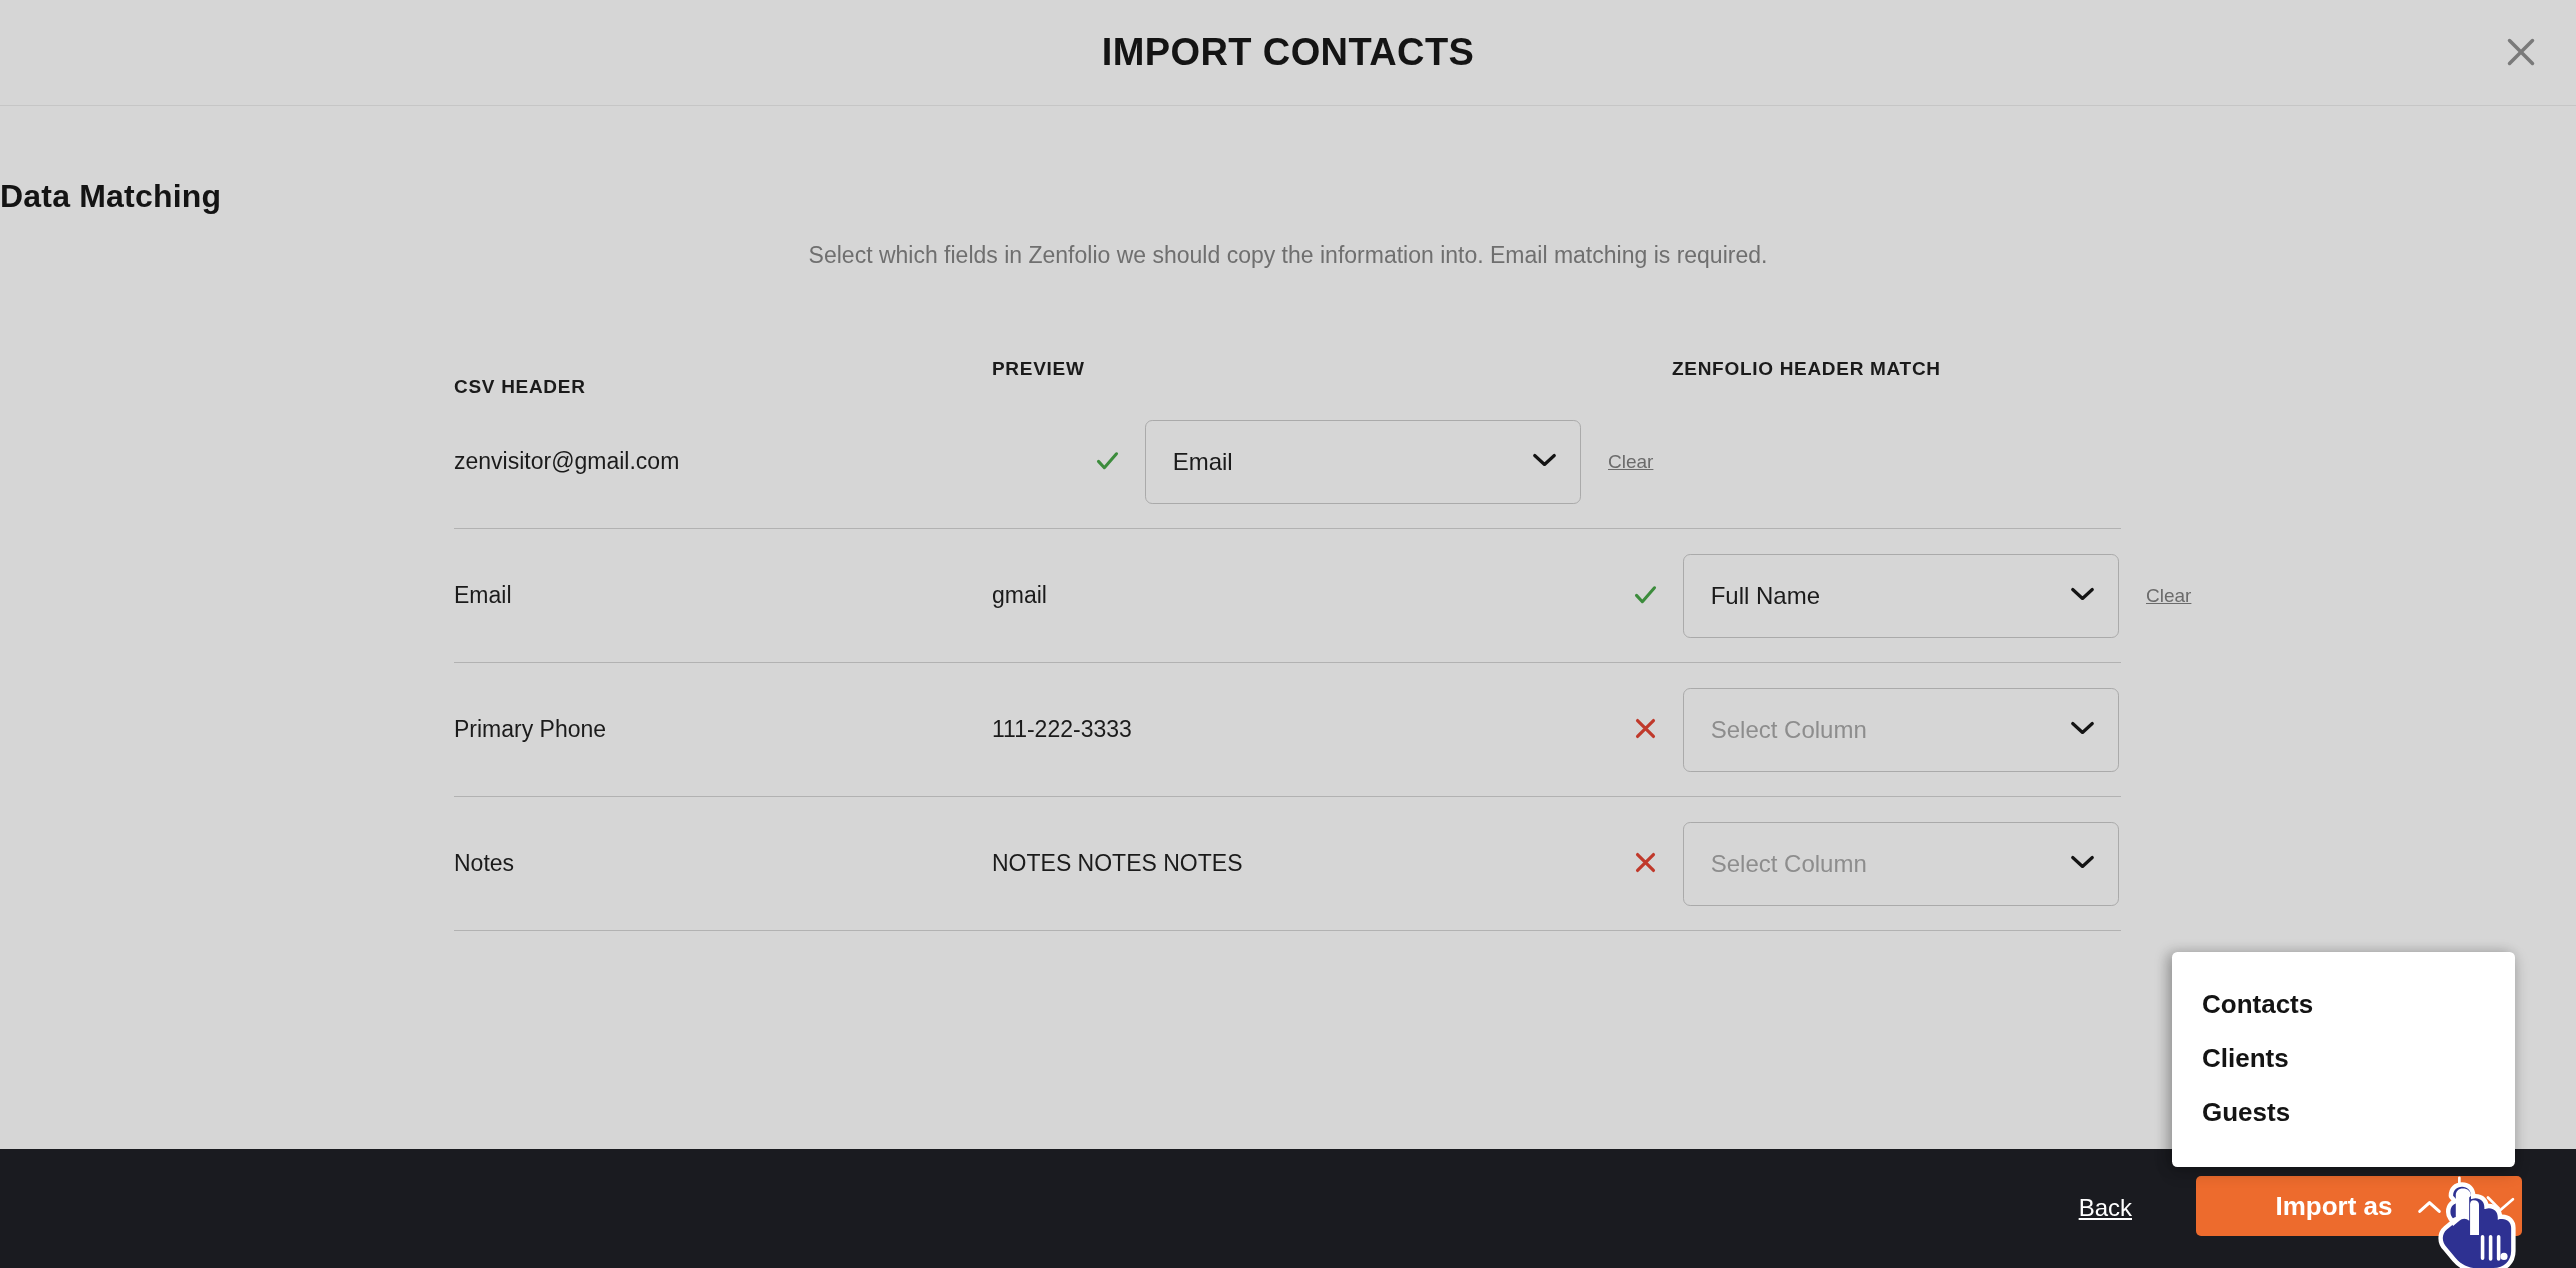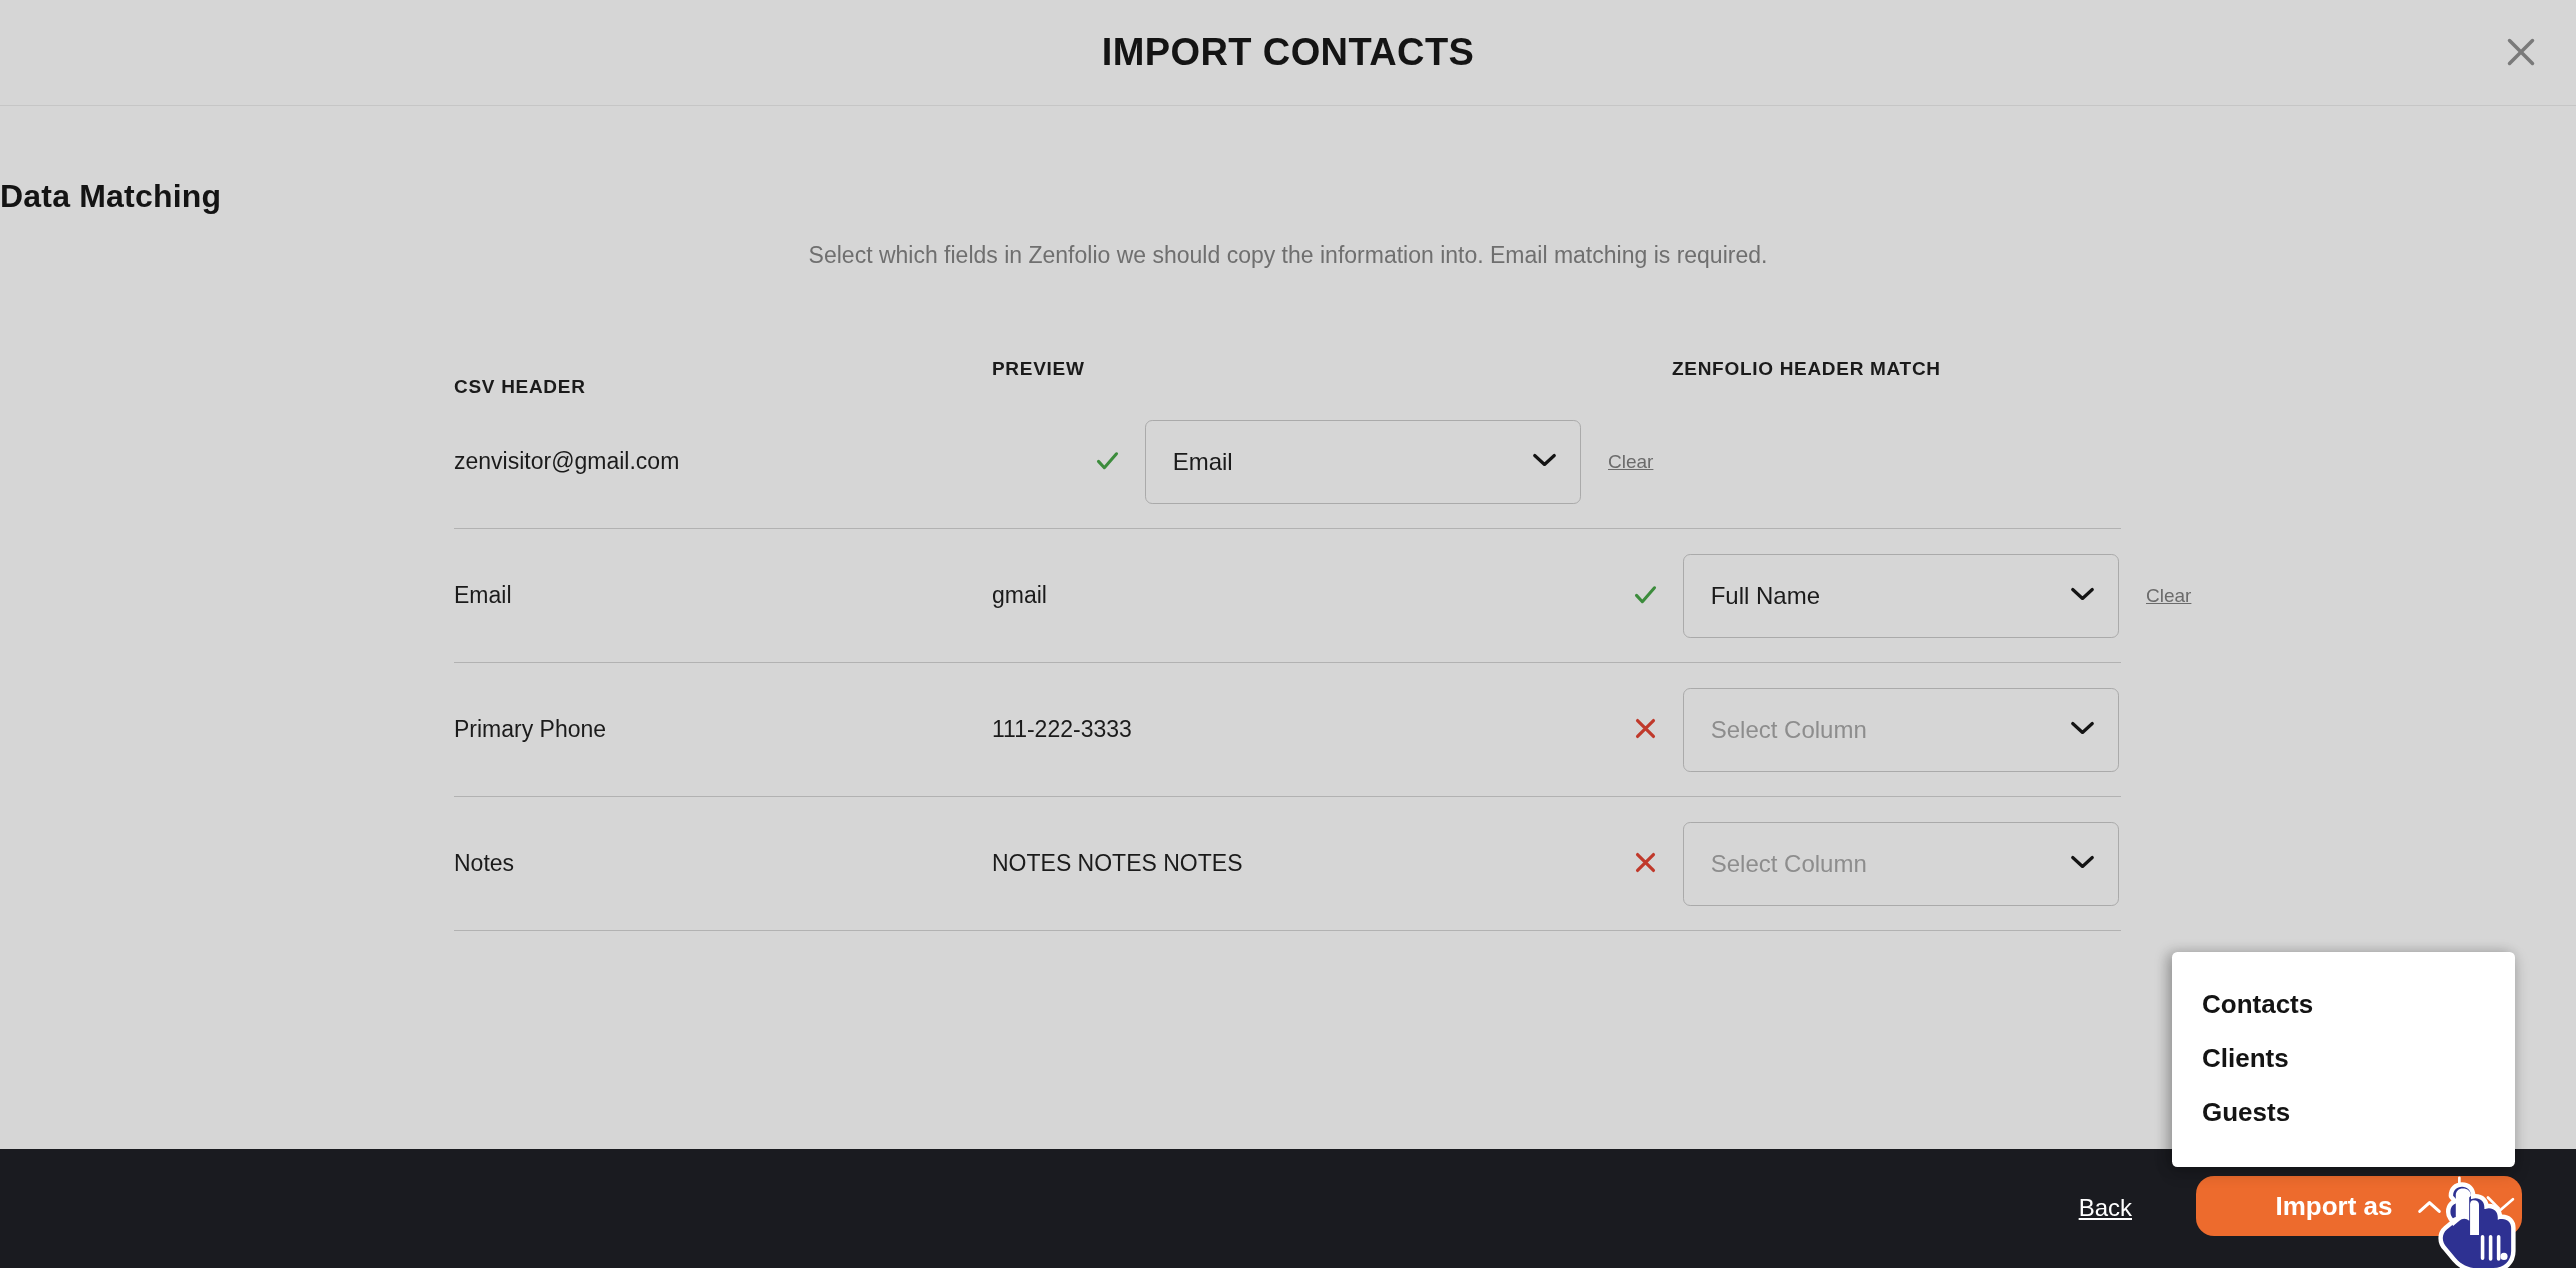--- a/index.html
+++ b/index.html
@@ -218,21 +218,21 @@
   }
 
   .import-btn {
     position: absolute;
     right: 54px;
     top: 27px;
     width: 326px;
     height: 60px;
     background: #ed6b2d;
     border: none;
-    border-radius: 18px;
+    border-radius: 5px;
     color: #ffffff;
     font-size: 26px;
     font-weight: 700;
     font-family: "Liberation Sans", sans-serif;
     display: flex;
     align-items: center;
     justify-content: center;
     gap: 23px;
     cursor: pointer;
   }

